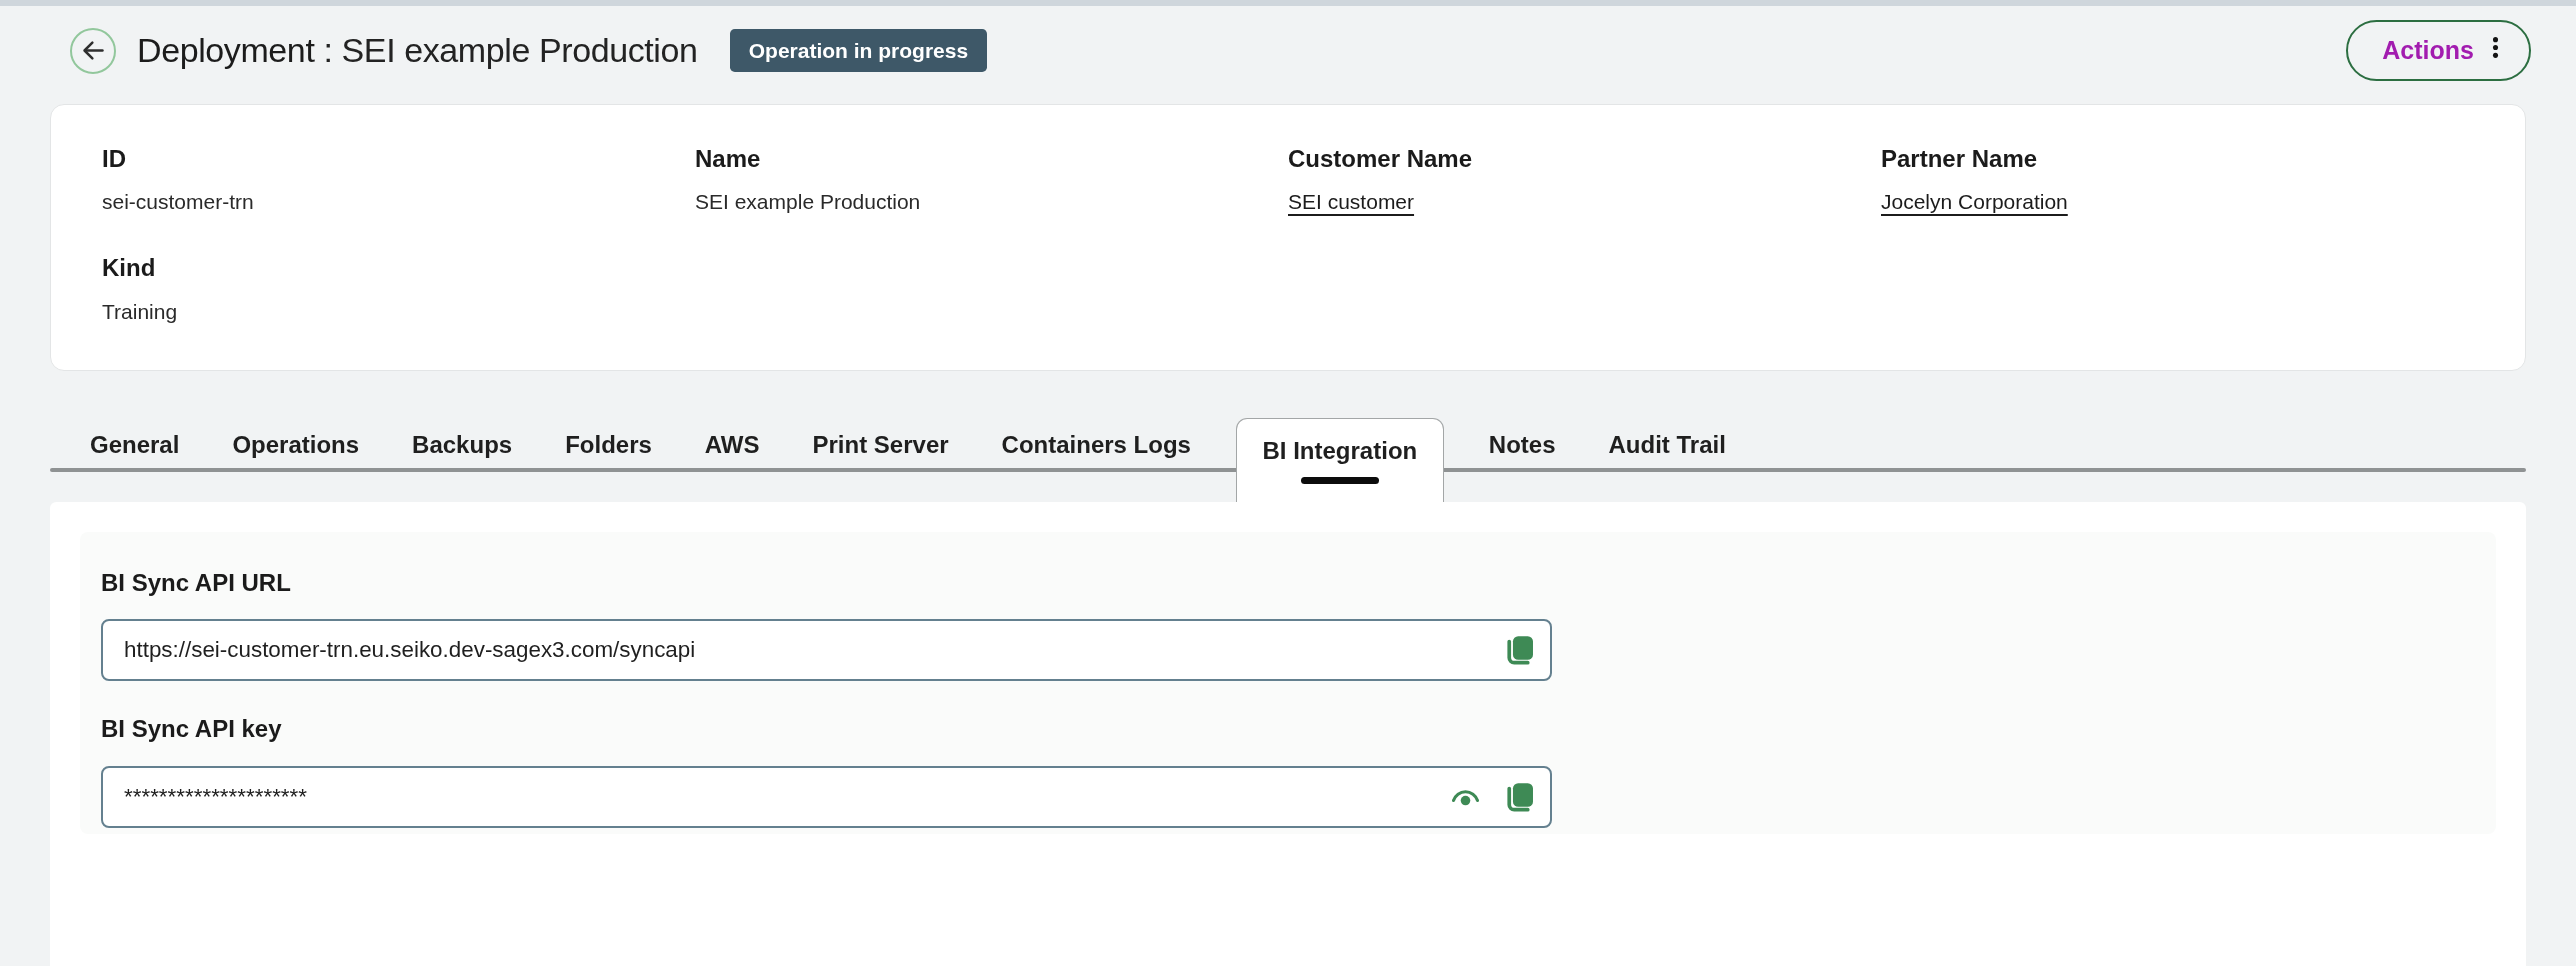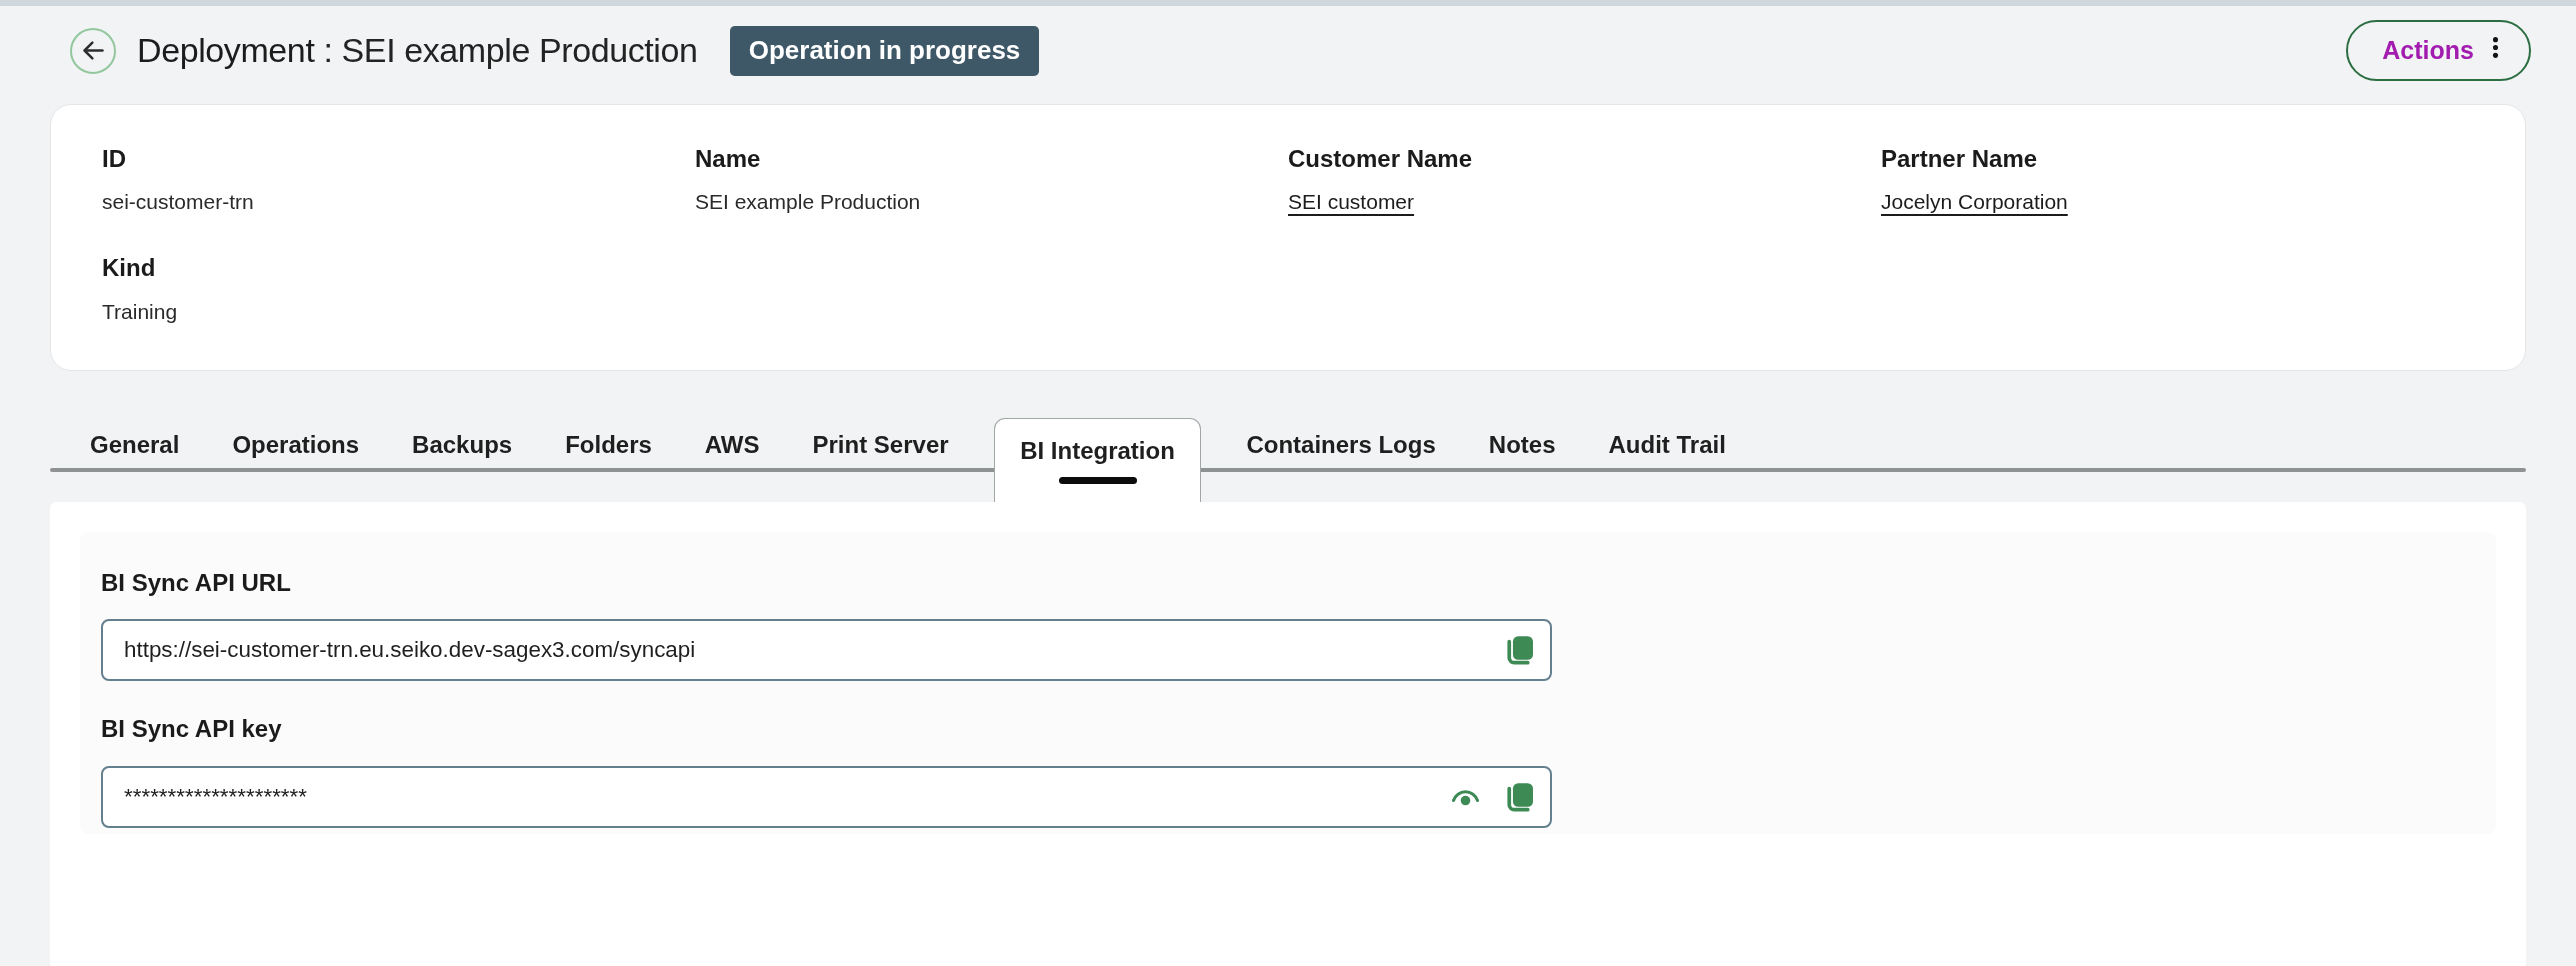--- a/index.html
+++ b/index.html
@@ -18,35 +18,35 @@
   .back-btn {
     width:46px; height:46px; flex:none; border-radius:50%;
     border:2.4px solid #92c79c; background:transparent;
     display:flex; align-items:center; justify-content:center; cursor:pointer; padding:0;
   }
   .back-btn svg { display:block; }
   .page-title { font-size:34px; white-space:nowrap; letter-spacing:-0.4px; }
   .page-title .t-bold { font-weight:400; }
   .page-title .t-rest { font-weight:400; color:#232323; }
   .status-badge {
-    background:#3e5868; color:#ffffff; font-weight:700; font-size:26px;
+    background:#3e5868; color:#ffffff; font-weight:700; font-size:21px;
     padding:9.6px 19px; border-radius:4.8px; margin-left:11.2px; white-space:nowrap;
   }
   .spacer { flex:1; }
   .actions-btn {
     display:flex; align-items:center; gap:7px;
     border:2.4px solid #2c6e41; border-radius:35px; background:transparent;
     padding:11.2px 19px 11.2px 34px; font-family:inherit;
     font-size:25px; font-weight:700; color:#a21caf; cursor:pointer;
   }
 
   
   .summary-card {
     margin:24px 50px 0; background:#ffffff;
-    border:0.8px solid #e3e5e6; border-radius:21px;
+    border:0.8px solid #e3e5e6; border-radius:14px;
     padding:40px 51px 46px;
     display:grid; grid-template-columns:repeat(4,1fr); row-gap:40px;
   }
   .field .f-label { font-size:24px; font-weight:700; margin-bottom:17.6px; color:#1b1b1b; }
   .field .f-value { font-size:21px; color:#2a2a2a; }
   a.f-link { color:#1c1c1c; text-underline-offset:4.8px; }
 
   
   .tabs-area { position:relative; margin:35px 50px 0; height:96px; }
   .tab-rule { position:absolute; left:0; right:0; bottom:30px; height:4px; background:#8f9293; border-radius:2.4px; }
@@ -138,22 +138,22 @@
 
 <div class="tabs-area">
   <div class="tab-rule"></div>
   <div class="tabs-row">
     <div class="tab">General</div>
     <div class="tab">Operations</div>
     <div class="tab">Backups</div>
     <div class="tab">Folders</div>
     <div class="tab">AWS</div>
     <div class="tab">Print Server</div>
+    <div class="tab">Containers Logs</div>
     <div class="tab active">BI Integration</div>
-    <div class="tab">Containers Logs</div>
     <div class="tab">Notes</div>
     <div class="tab">Audit Trail</div>
   </div>
 </div>
 
 <div class="content-panel">
   <div class="inner-section">
 
     <div class="form-label">BI Sync API URL</div>
     <div class="input-wrap">

